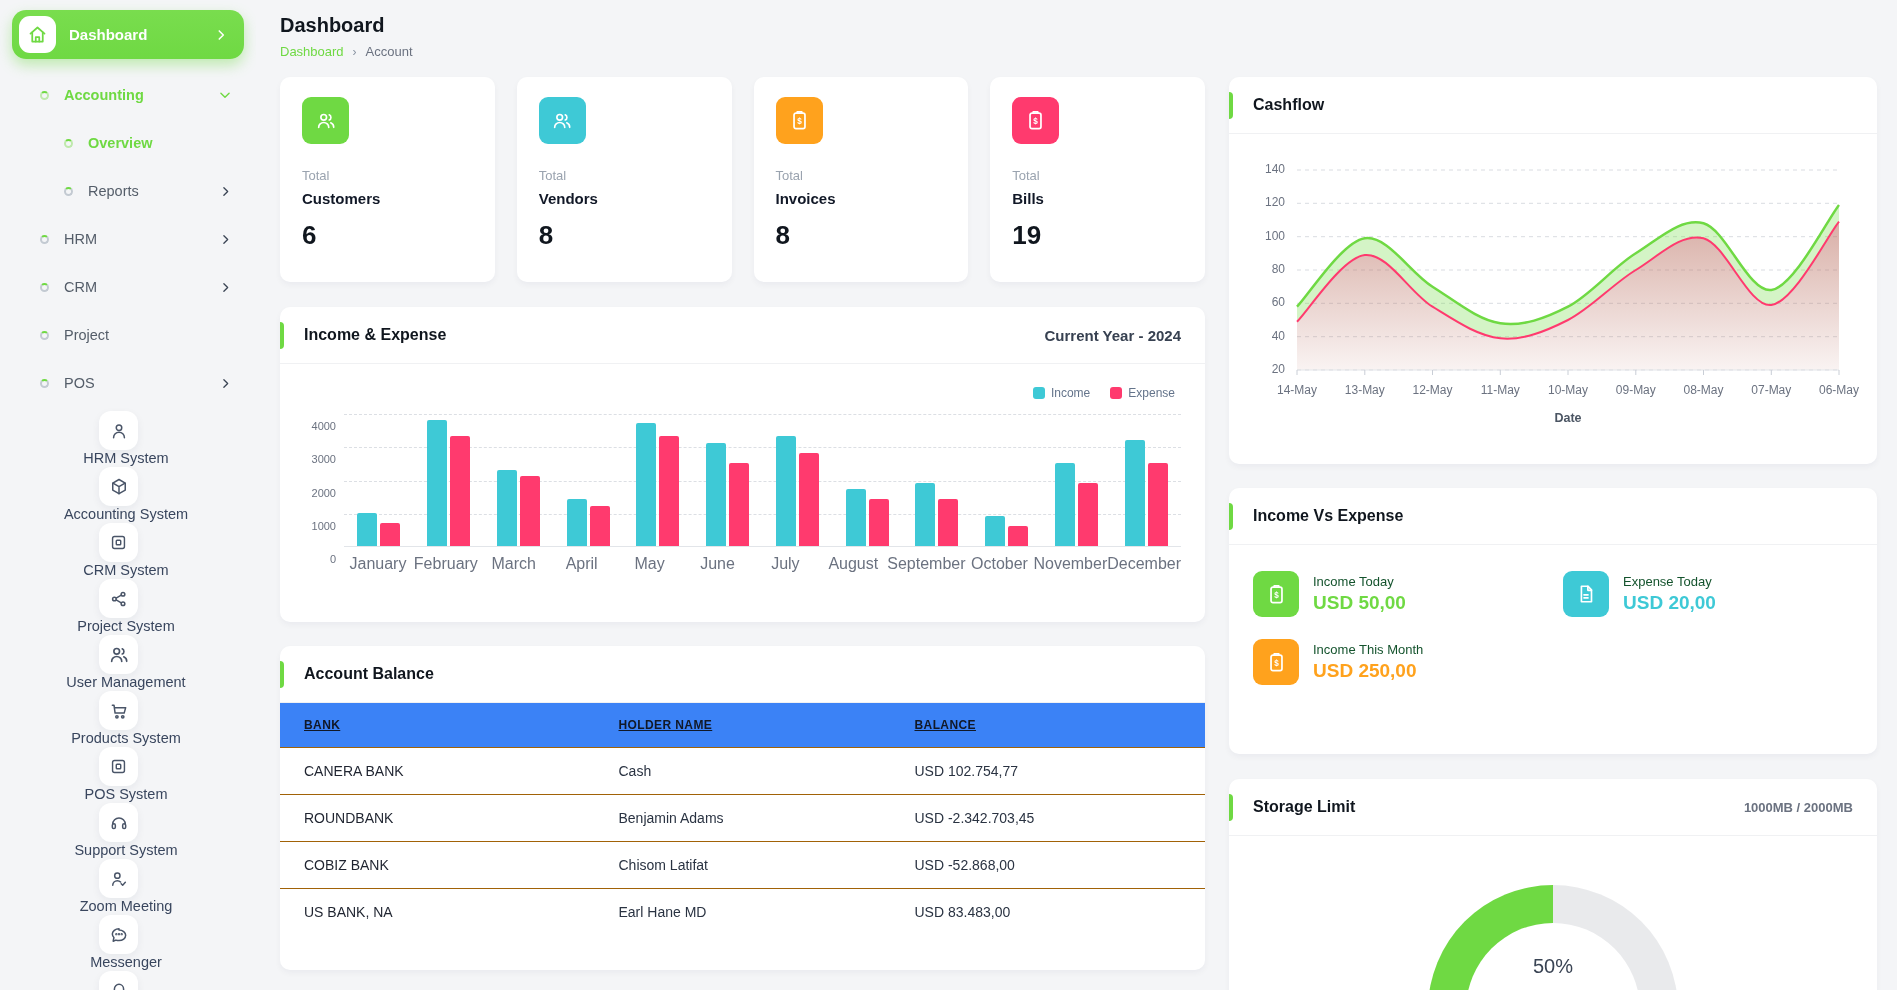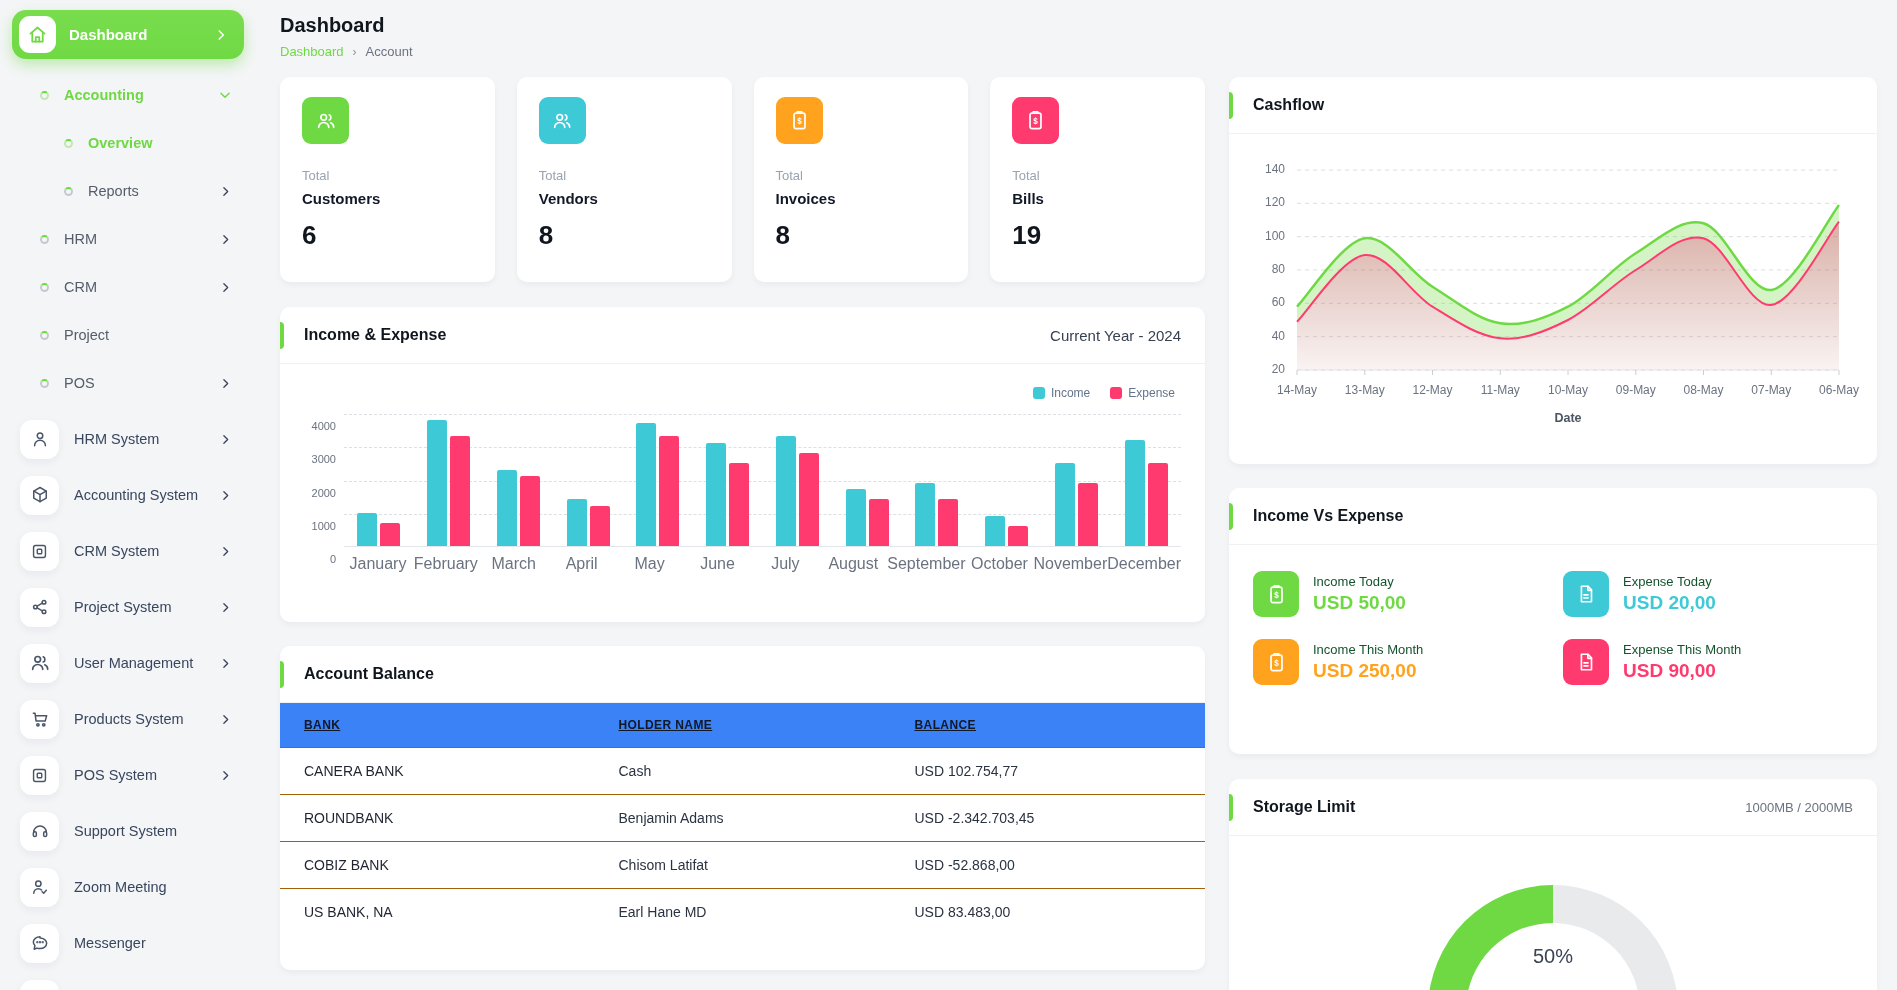--- a/index.html
+++ b/index.html
@@ -25,21 +25,21 @@
     color:#545d69; font-size:14.5px; cursor:pointer; }
   .m-row .m-label { flex:1; }
   .m-row.sub { padding-left:52px; }
   .m-row.green { color:#6fd943; font-weight:bold; }
   .bullet { width:9px; height:9px; border-radius:50%; border:2px solid #c3cad2;
     border-top-color:#6fd943; margin-right:15px; flex:0 0 9px; }
   .green .bullet { border-color:#bfe9ad; border-top-color:#6fd943; }
   .chev { color:#3a4454; display:flex; }
   .green > .chev { color:#6fd943; }
   .sys-row { height:56px; display:flex; align-items:center; padding:0 12px 0 8px;
-    color:#39465e; font-size:14.5px; cursor:pointer; }
+    color:#39465e; font-size:14.5px; cursor:pointer;flex-direction:column; }
   .sys-ic { width:39px; height:39px; border-radius:12px; background:#fff;
     box-shadow:0 3px 8px rgba(20,30,60,.06); display:flex; align-items:center; justify-content:center;
     color:#4a5568; margin-right:15px; flex:0 0 39px; }
   .sys-row .m-label { flex:1; }
 
   
   .main { flex:1; padding:14px 20px 0 24px; overflow:hidden; }
   .page-title { font-size:20px; font-weight:bold; color:#10161e; }
   .crumbs { margin-top:7px; font-size:13px; color:#6b7280; display:flex; align-items:center; gap:9px; }
   .crumb-link { color:#6fd943; cursor:pointer; }
@@ -47,21 +47,21 @@
   .content { display:flex; gap:24px; margin-top:18px; }
   .col-left { width:925px; flex:0 0 925px; }
   .col-right { flex:1; }
 
   .card { background:#fff; border-radius:10px; box-shadow:0 3px 6px rgba(20,30,60,.045); }
   .card-head { position:relative; display:flex; align-items:center; justify-content:space-between;
     padding:19px 24px; border-bottom:1px solid #f0f1f3; }
   .card-head::before { content:""; position:absolute; left:0; top:15px; width:4px; height:27px;
     background:#6fd943; border-radius:0 4px 4px 0; }
   .card-title { font-size:16px; font-weight:bold; color:#10161e; }
-  .head-right { font-size:15px; font-weight:normal; color:#374151; }
+  .head-right { font-size:15px; font-weight:bold; color:#374151; }
   .head-right.small { font-size:13px; color:#6b7280; }
 
   
   .stats-row { display:flex; gap:22px; }
   .stat-card { flex:1; height:205px; background:#fff; border-radius:10px;
     box-shadow:0 3px 6px rgba(20,30,60,.045); padding:20px 22px; }
   .stat-ic { width:47px; height:47px; border-radius:9px; color:#fff;
     display:flex; align-items:center; justify-content:center; }
   .stat-prefix { margin-top:24px; font-size:13px; color:#9aa3af; }
   .stat-label { margin-top:7px; font-size:15px; font-weight:bold; color:#111827; }
@@ -104,21 +104,21 @@
   .ive-ic { width:46px; height:46px; border-radius:9px; color:#fff; display:flex;
     align-items:center; justify-content:center; flex:0 0 46px; }
   .ive-label { font-size:13px; color:#14532d; }
   .ive-value { font-size:19px; font-weight:bold; margin-top:3px; }
 
   
   .st-card { margin-top:25px; height:330px; overflow:hidden; }
   .donut-wrap { position:relative; width:250px; margin:49px auto 0; }
   .donut { width:250px; height:250px; border-radius:50%; position:relative; }
   .donut::after { content:""; position:absolute; inset:38px; background:#fff; border-radius:50%; }
-  .donut-label { position:absolute; left:0; right:0; top:60px; text-align:center;
+  .donut-label { position:absolute; left:0; right:0; top:70px; text-align:center;
     font-size:20px; color:#3a4454; z-index:2; }
 
   svg { display:block; }
 </style>
 </head>
 <body>
 
 <div class="layout">
 
   <aside class="sidebar">
@@ -639,33 +639,20 @@
                     <rect x="6.3" y="4.2" width="11.4" height="16.3" rx="2"></rect>
                     <path d="M9.6 4.2V3h4.8v1.2"></path>
                     <text x="12" y="15.4" text-anchor="middle" font-size="8.5" font-weight="bold" fill="currentColor" stroke="none">$</text>
                   </svg>
                 </span>
     <span>
                   <div class="ive-label">Income This Month</div>
     <div class="ive-value" style="color:#ffa21d">USD 250,00</div>
                 </span>
               </div>
-              <div class="ive-item">
-                <span class="ive-ic" style="background:#ff3a6e">
-                  <svg width="22" height="22" viewBox="0 0 24 24" fill="none" stroke="currentColor" stroke-width="1.8" stroke-linecap="round" stroke-linejoin="round">
-                    <path d="M7 3.5h7l4 4v13H7z"></path>
-                    <path d="M14 3.5V8h4"></path>
-                    <path d="M9.8 13h4.4M9.8 16.3h4.4"></path>
-                  </svg>
-                </span>
-    <span>
-                  <div class="ive-label">Expense This Month</div>
-    <div class="ive-value" style="color:#ff3a6e">USD 90,00</div>
-                </span>
-              </div>
             </div>
         </div>
 
         <div class="card st-card">
           <div class="card-head">
             <span class="card-title">Storage Limit</span>
             <span class="head-right small">1000MB / 2000MB</span>
           </div>
           <div class="donut-wrap">
             <div class="donut" id="donut" style="background: conic-gradient(from 180deg, rgb(111, 217, 67) 0deg, rgb(111, 217, 67) 50%, rgb(233, 234, 236) 50%, rgb(233, 234, 236) 100%);"></div>

